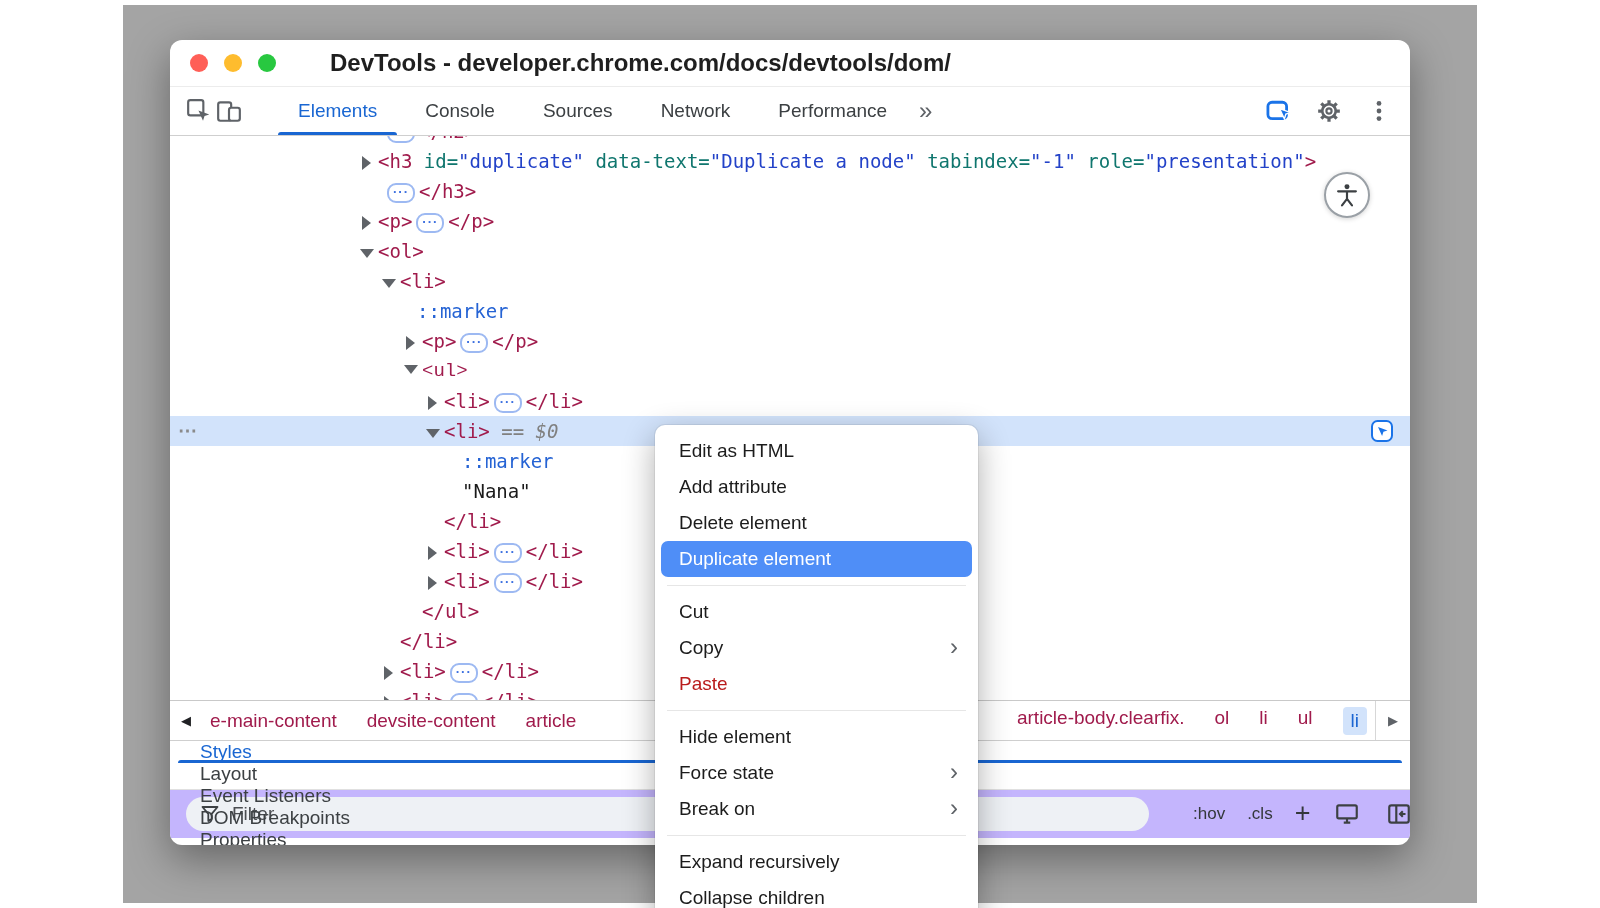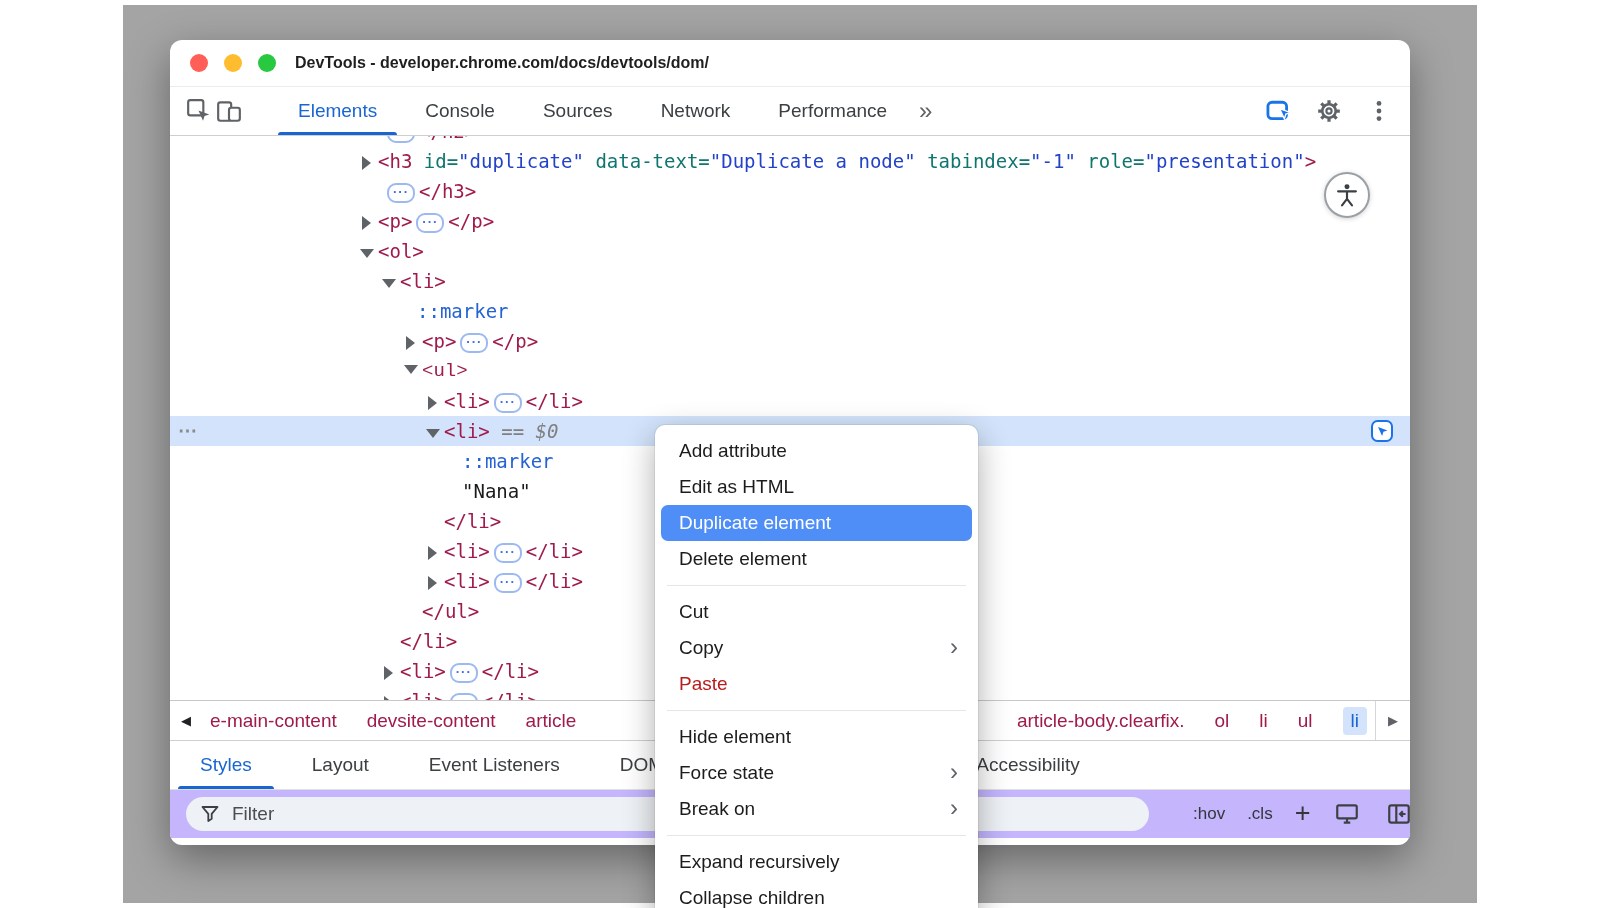--- a/index.html
+++ b/index.html
@@ -8,21 +8,21 @@
   .matte{position:absolute;left:123px;top:5px;width:1354px;height:898px;background:#a4a4a4;}
 
   
   .win{position:absolute;left:170px;top:40px;width:1240px;height:805px;background:#fff;
        border-radius:12px;box-shadow:0 14px 42px rgba(0,0,0,.38);overflow:hidden;}
 
   .titlebar{height:46px;display:flex;align-items:center;border-bottom:1px solid #ececec;}
   .lights{display:flex;gap:16px;padding-left:20px;}
   .light{width:18px;height:18px;border-radius:50%;display:inline-block;}
   .light.red{background:#ff5f57;}.light.yellow{background:#febc2e;}.light.green{background:#28c840;}
-  .title{font-weight:bold;font-size:16px;color:#1f1f1f;margin-left:19px;white-space:nowrap;}
+  .title{font-weight:bold;font-size:24px;color:#1f1f1f;margin-left:54px;white-space:nowrap;}
 
   .toolbar{height:48px;display:flex;align-items:center;border-bottom:1px solid #cfcfcf;
            padding-left:14px;position:relative;}
   .tbi{width:30px;height:30px;display:flex;align-items:center;justify-content:center;flex:0 0 auto;}
   .tabs{display:flex;height:100%;margin-left:30px;}
   .tab{padding:0 24px;display:flex;align-items:center;font-size:19px;color:#3c4043;position:relative;white-space:nowrap;}
   .tab.active{color:#1966d2;}
   .tab.active::after{content:"";position:absolute;left:4px;right:4px;bottom:0;height:3px;background:#1966d2;border-radius:3px 3px 0 0;}
   .more{font-size:24px;color:#5f6368;margin-left:8px;line-height:1;}
   .tb-right{margin-left:auto;display:flex;align-items:center;gap:20px;padding-right:16px;}
@@ -53,27 +53,27 @@
   .row-target{position:absolute;right:16px;top:3px;width:24px;height:24px;}
   .a11y{position:absolute;right:40px;top:36px;width:42px;height:42px;border-radius:50%;
         border:2.5px solid #9aa0a6;background:#fff;display:flex;align-items:center;justify-content:center;
         box-shadow:0 1px 5px rgba(0,0,0,.18);}
 
   
   .crumbbar{height:39px;display:flex;align-items:stretch;border-top:1px solid #c9c9c9;font-size:19px;background:#fff;}
   .crumb-nav{width:32px;display:flex;align-items:center;justify-content:center;font-size:13px;color:#202124;flex:0 0 auto;}
   .crumb-nav.right{border-left:1px solid #d7d7d7;width:34px;color:#5f6368;}
   .crumbs{flex:1;display:flex;align-items:center;overflow:hidden;padding:0 8px;}
-  .cgroup{display:flex;align-items:center;gap:30px;flex:0 0 auto;}
+  .cgroup{display:flex;gap:30px;flex:0 0 auto;}
   .spacer{flex:1;}
   .crumb{color:#a01b4c;white-space:nowrap;}
   .crumb.selected{background:#d2e3fb;color:#1a65d2;border-radius:4px;padding:3px 8px;}
 
   
-  .panetabs{height:48px;display:flex;align-items:stretch;border-top:1px solid #cfcfcf;background:#fff;}
+  .panetabs{height:48px;display:flex;align-items:stretch;border-top:1px solid #cfcfcf;background:#fff;flex-direction:column;}
   .ptab{padding:0 30px;font-size:19px;color:#3c4043;display:flex;align-items:center;position:relative;white-space:nowrap;}
   .ptab.active{color:#1966d2;}
   .ptab.active::after{content:"";position:absolute;left:8px;right:8px;bottom:0;height:3px;background:#1966d2;border-radius:3px 3px 0 0;}
 
   
   .filterbar{height:48px;display:flex;align-items:center;border-top:1px solid #e0e0e0;padding:0 16px 0 16px;gap:22px;background:#c4b5fd;}
   .filterfield{flex:0 0 935px;height:34px;background:#eef1f5;border-radius:17px;display:flex;align-items:center;
                padding:0 14px;gap:10px;color:#5f6368;font-size:19px;}
   .filterfield input{border:none;outline:none;background:transparent;font:inherit;color:#202124;flex:1;min-width:0;}
   .filterfield input::placeholder{color:#4a4d51;}
@@ -253,31 +253,31 @@
             <rect x="3" y="4" width="18" height="16" rx="2"></rect>
             <line x1="9.5" y1="4" x2="9.5" y2="20"></line>
             <path d="M18 12h-5M15.5 9.5L13 12l2.5 2.5"></path>
           </svg>
       </div>
     </div>
   </div>
 
   <div class="cmenu">
       <div class="mi">
+        <span class="milabel">Edit as HTML</span>
+      </div>
+      <div class="mi">
         <span class="milabel">Add attribute</span>
       </div>
       <div class="mi">
-        <span class="milabel">Edit as HTML</span>
+        <span class="milabel">Delete element</span>
       </div>
       <div class="mi hl">
         <span class="milabel">Duplicate element</span>
       </div>
-      <div class="mi">
-        <span class="milabel">Delete element</span>
-      </div>
       <div class="sep"></div>
       <div class="mi">
         <span class="milabel">Cut</span>
       </div>
       <div class="mi">
         <span class="milabel">Copy</span>
         <span class="chev">›</span>
       </div>
       <div class="mi dis">
         <span class="milabel">Paste</span>

